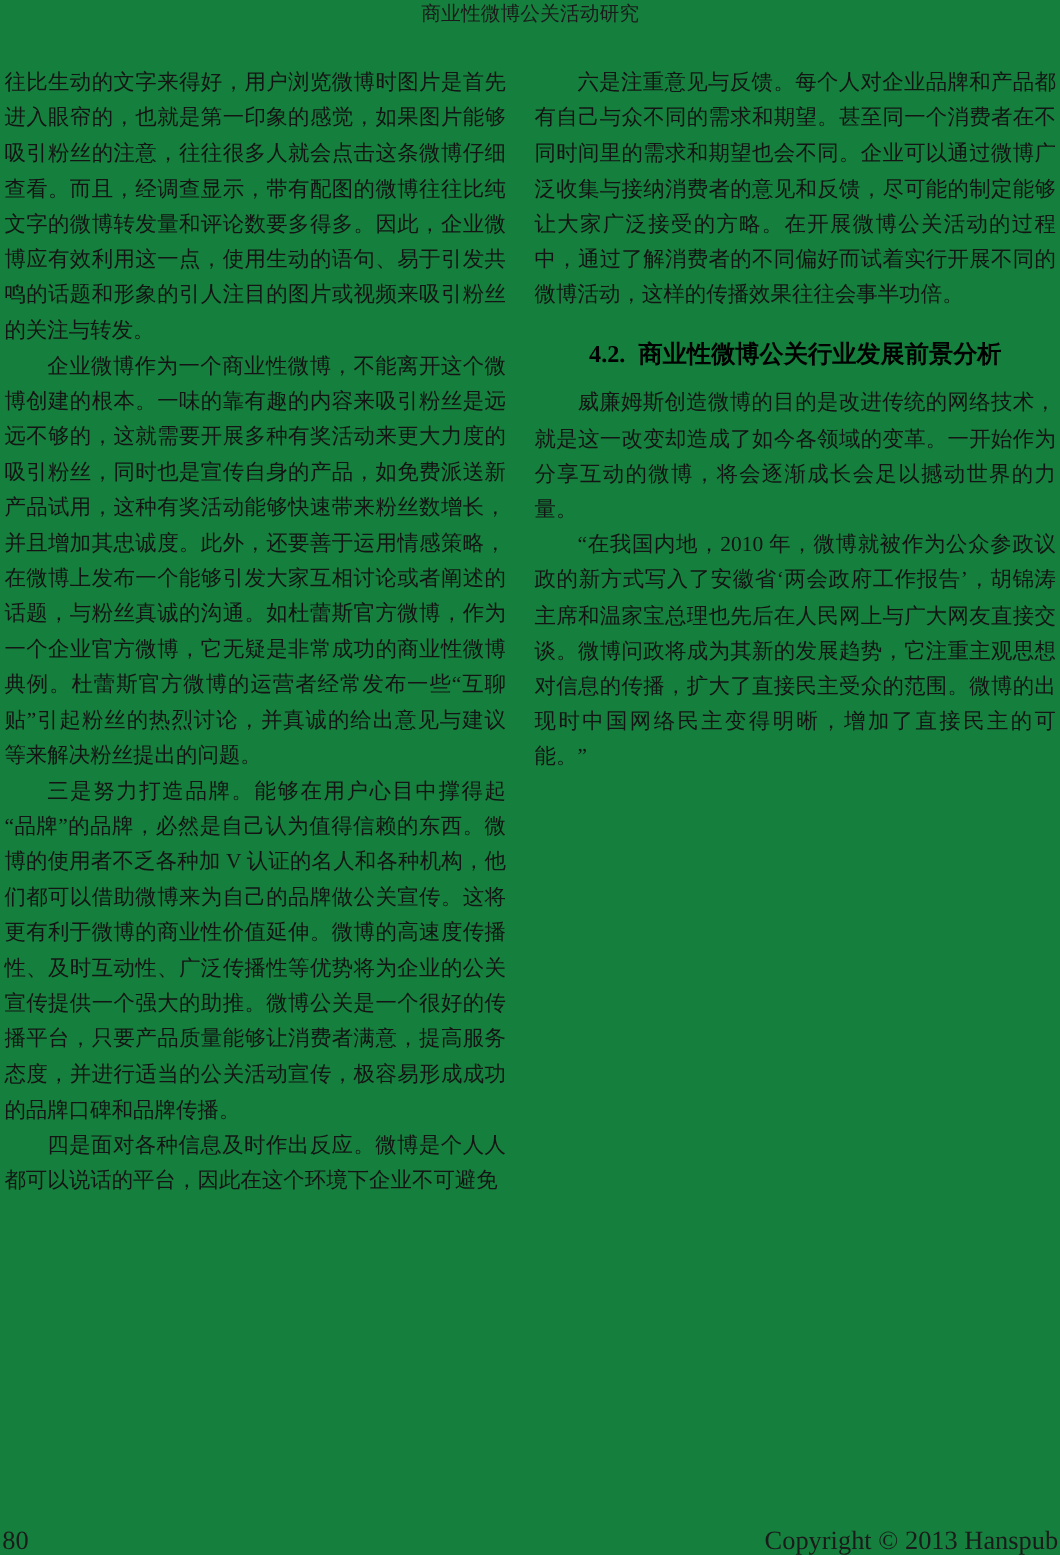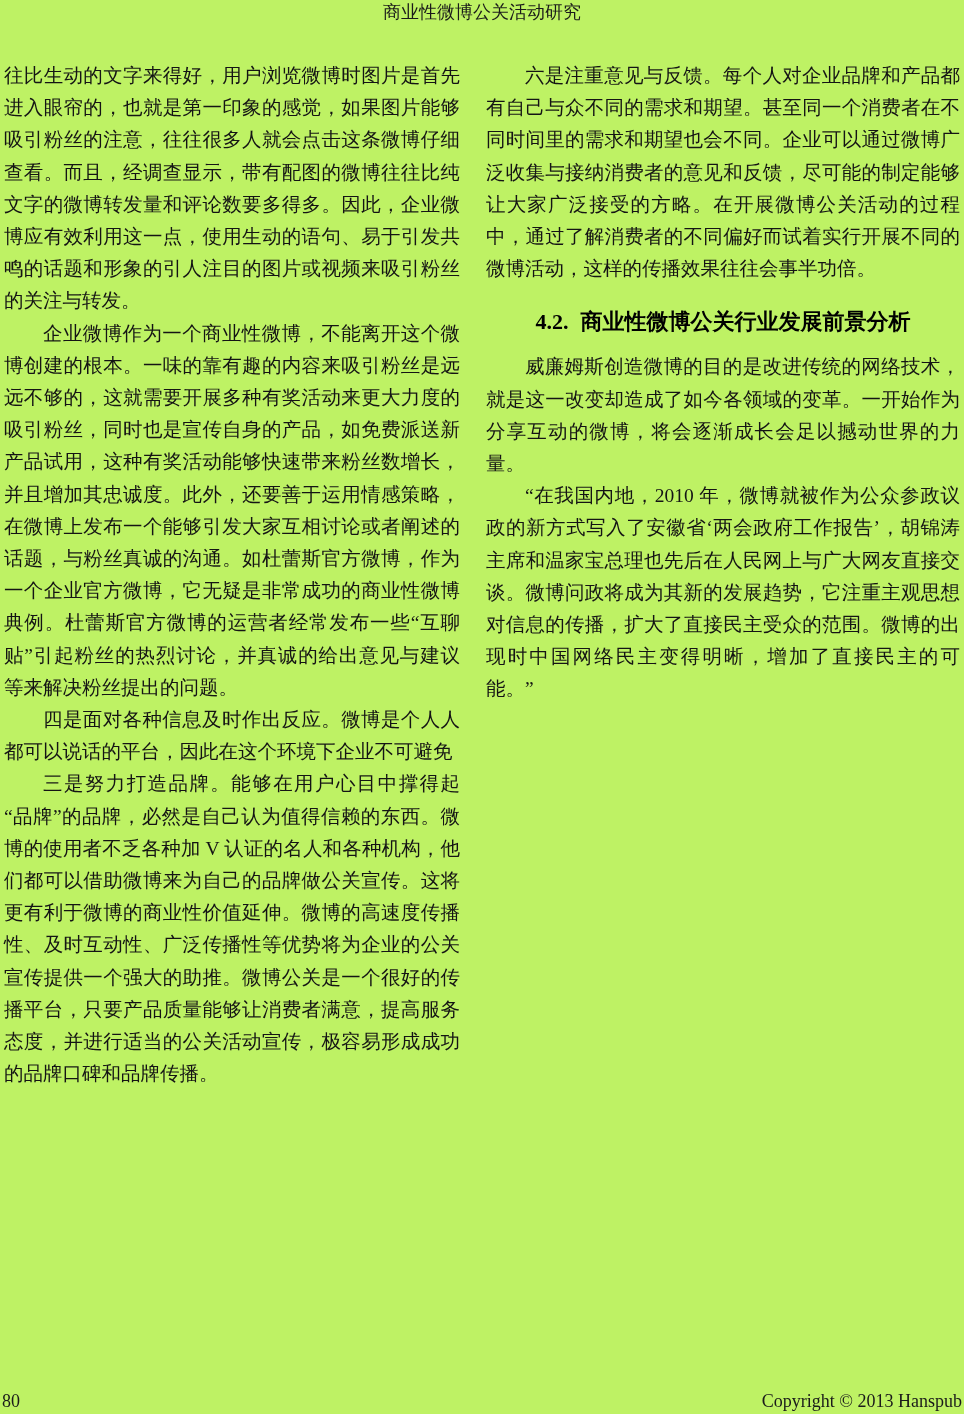--- a/index.html
+++ b/index.html
@@ -4,21 +4,21 @@
 <style>
   html, body {
     margin: 0;
     padding: 0;
     background: #ffffff;
   }
   .page {
     position: relative;
     width: 964px;
     height: 1414px;
-    background: #bef264;
+    background: #15803d;
     color: #121212;
     font-family: "Liberation Serif", serif;
     overflow: hidden;
   }
   .header {
     position: absolute;
     top: 0px;
     left: 0;
     right: 0;
     text-align: center;
@@ -69,41 +69,41 @@
     margin-right: 12px;
   }
   .footer {
     position: absolute;
     bottom: 2px;
     left: 2px;
     right: 2px;
     display: flex;
     justify-content: space-between;
     align-items: baseline;
-    font-size: 18px;
+    font-size: 24px;
     line-height: 22px;
     color: #1a1a1a;
   }
 </style>
 </head>
 <body>
 
 <div class="page">
 
   <div class="header">
     <span>商业性微博公关活动研究</span>
   </div>
 
   <div class="columns">
 
     <div class="column left">
       <p class="cont">往比生动的文字来得好，用户浏览微博时图片是首先进入眼帘的，也就是第一印象的感觉，如果图片能够吸引粉丝的注意，往往很多人就会点击这条微博仔细查看。而且，经调查显示，带有配图的微博往往比纯文字的微博转发量和评论数要多得多。因此，企业微博应有效利用这一点，使用生动的语句、易于引发共鸣的话题和形象的引人注目的图片或视频来吸引粉丝的关注与转发。</p>
       <p class="ind">企业微博作为一个商业性微博，不能离开这个微博创建的根本。一味的靠有趣的内容来吸引粉丝是远远不够的，这就需要开展多种有奖活动来更大力度的吸引粉丝，同时也是宣传自身的产品，如免费派送新产品试用，这种有奖活动能够快速带来粉丝数增长，并且增加其忠诚度。此外，还要善于运用情感策略，在微博上发布一个能够引发大家互相讨论或者阐述的话题，与粉丝真诚的沟通。如杜蕾斯官方微博，作为一个企业官方微博，它无疑是非常成功的商业性微博典例。杜蕾斯官方微博的运营者经常发布一些“互聊贴”引起粉丝的热烈讨论，并真诚的给出意见与建议等来解决粉丝提出的问题。</p>
+      <p class="ind">三是努力打造品牌。能够在用户心目中撑得起“品牌”的品牌，必然是自己认为值得信赖的东西。微博的使用者不乏各种加 V 认证的名人和各种机构，他们都可以借助微博来为自己的品牌做公关宣传。这将更有利于微博的商业性价值延伸。微博的高速度传播性、及时互动性、广泛传播性等优势将为企业的公关宣传提供一个强大的助推。微博公关是一个很好的传播平台，只要产品质量能够让消费者满意，提高服务态度，并进行适当的公关活动宣传，极容易形成成功的品牌口碑和品牌传播。</p>
       <p class="ind">四是面对各种信息及时作出反应。微博是个人人都可以说话的平台，因此在这个环境下企业不可避免</p>
-      <p class="ind">三是努力打造品牌。能够在用户心目中撑得起“品牌”的品牌，必然是自己认为值得信赖的东西。微博的使用者不乏各种加 V 认证的名人和各种机构，他们都可以借助微博来为自己的品牌做公关宣传。这将更有利于微博的商业性价值延伸。微博的高速度传播性、及时互动性、广泛传播性等优势将为企业的公关宣传提供一个强大的助推。微博公关是一个很好的传播平台，只要产品质量能够让消费者满意，提高服务态度，并进行适当的公关活动宣传，极容易形成成功的品牌口碑和品牌传播。</p>
     </div>
 
     <div class="column right">
       <p class="ind">六是注重意见与反馈。每个人对企业品牌和产品都有自己与众不同的需求和期望。甚至同一个消费者在不同时间里的需求和期望也会不同。企业可以通过微博广泛收集与接纳消费者的意见和反馈，尽可能的制定能够让大家广泛接受的方略。在开展微博公关活动的过程中，通过了解消费者的不同偏好而试着实行开展不同的微博活动，这样的传播效果往往会事半功倍。</p>
       <h2 class="sec">
         <span class="secnum">4.2.</span><span class="sectitle">商业性微博公关行业发展前景分析</span>
       </h2>
       <p class="ind">威廉姆斯创造微博的目的是改进传统的网络技术，就是这一改变却造成了如今各领域的变革。一开始作为分享互动的微博，将会逐渐成长会足以撼动世界的力量。</p>
       <p class="ind">“在我国内地，2010 年，微博就被作为公众参政议政的新方式写入了安徽省‘两会政府工作报告’，胡锦涛主席和温家宝总理也先后在人民网上与广大网友直接交谈。微博问政将成为其新的发展趋势，它注重主观思想对信息的传播，扩大了直接民主受众的范围。微博的出现时中国网络民主变得明晰，增加了直接民主的可能。”</p>
     </div>

